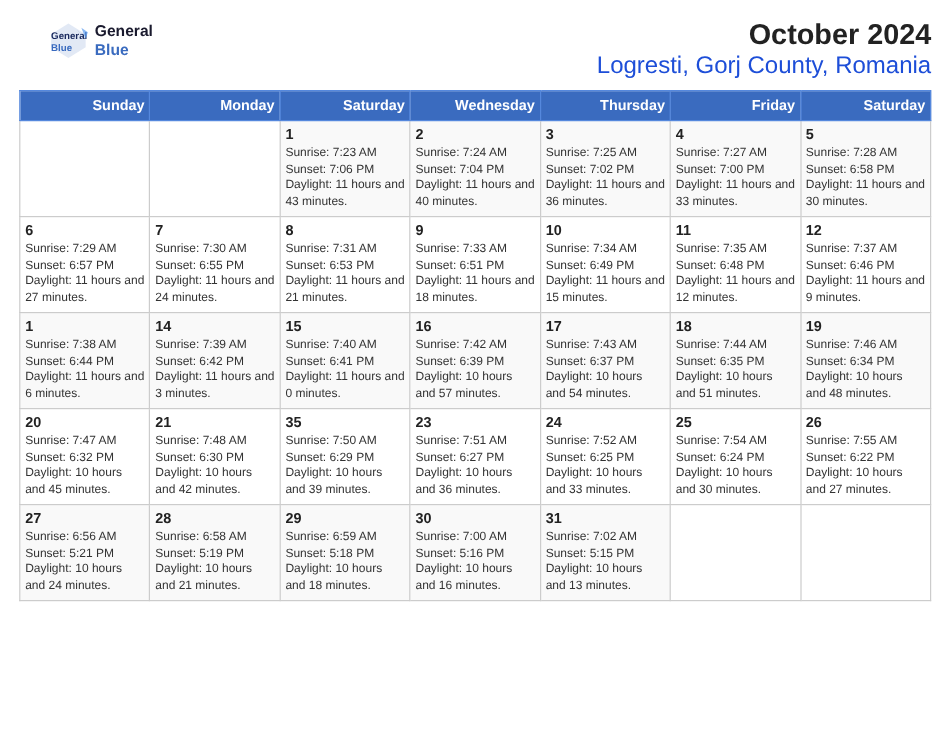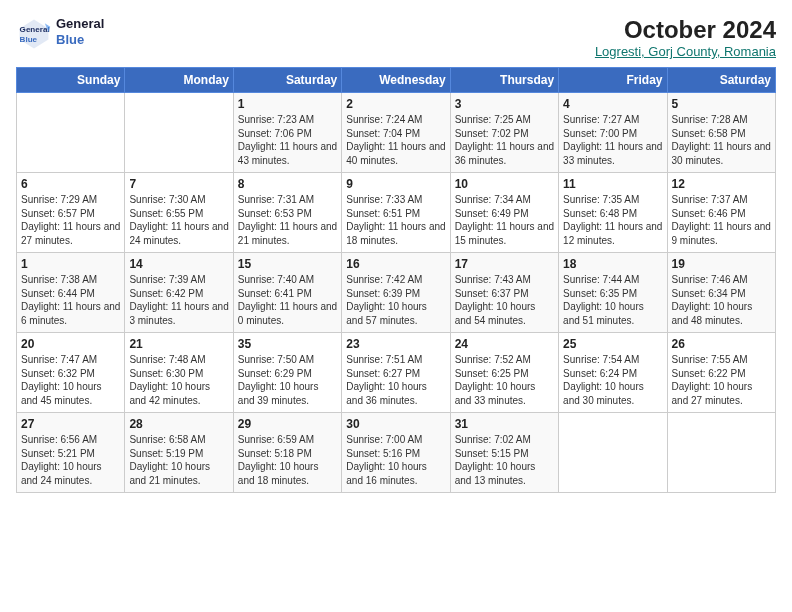--- a/index.html
+++ b/index.html
@@ -11,21 +11,23 @@
       padding: 16px;
     }
     .header {
       display: flex;
       justify-content: space-between;
       align-items: flex-start;
       margin-bottom: 8px;
     }
     .logo {
       display: flex;
+      align-items: center;
       gap: 4px;
+      margin-left: 23px;
     }
     .logo-text {
       display: flex;
       flex-direction: column;
       font-size: 13px;
       font-weight: bold;
       color: #1a1a2e;
       line-height: 1.2;
     }
     .logo-icon {
@@ -34,23 +36,22 @@
     }
     .title-section {
       text-align: right;
     }
     .month-title {
       font-size: 24px;
       font-weight: bold;
       color: #222;
     }
     .location-title {
-      font-size: 13px;
-      color: #0f766e;
-      text-decoration: underline;
+      font-size: 20px;
+      color: #1d4ed8;
     }
     table {
       width: 100%;
       border-collapse: collapse;
       table-layout: fixed;
     }
     thead tr th {
       background-color: #3a6bbf;
       color: #fff;
       font-size: 12px;

